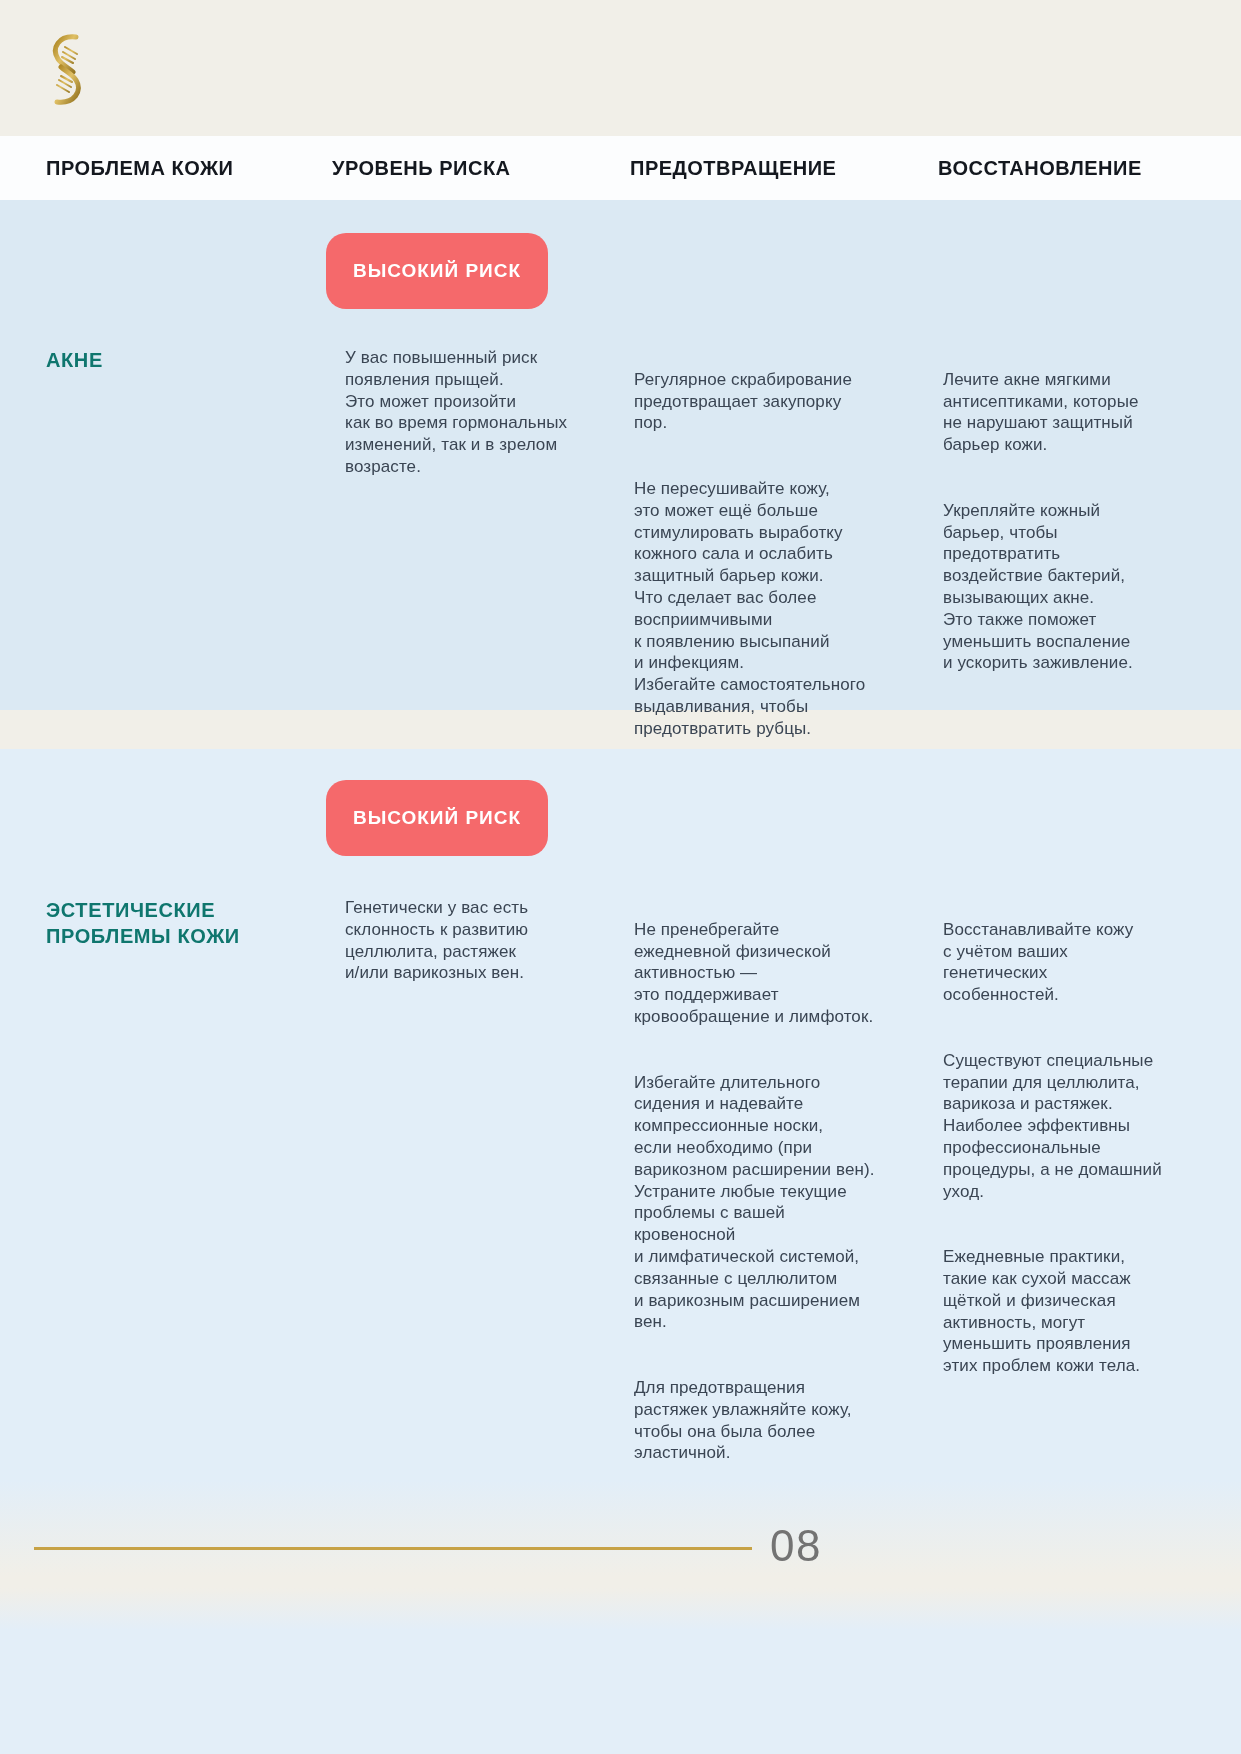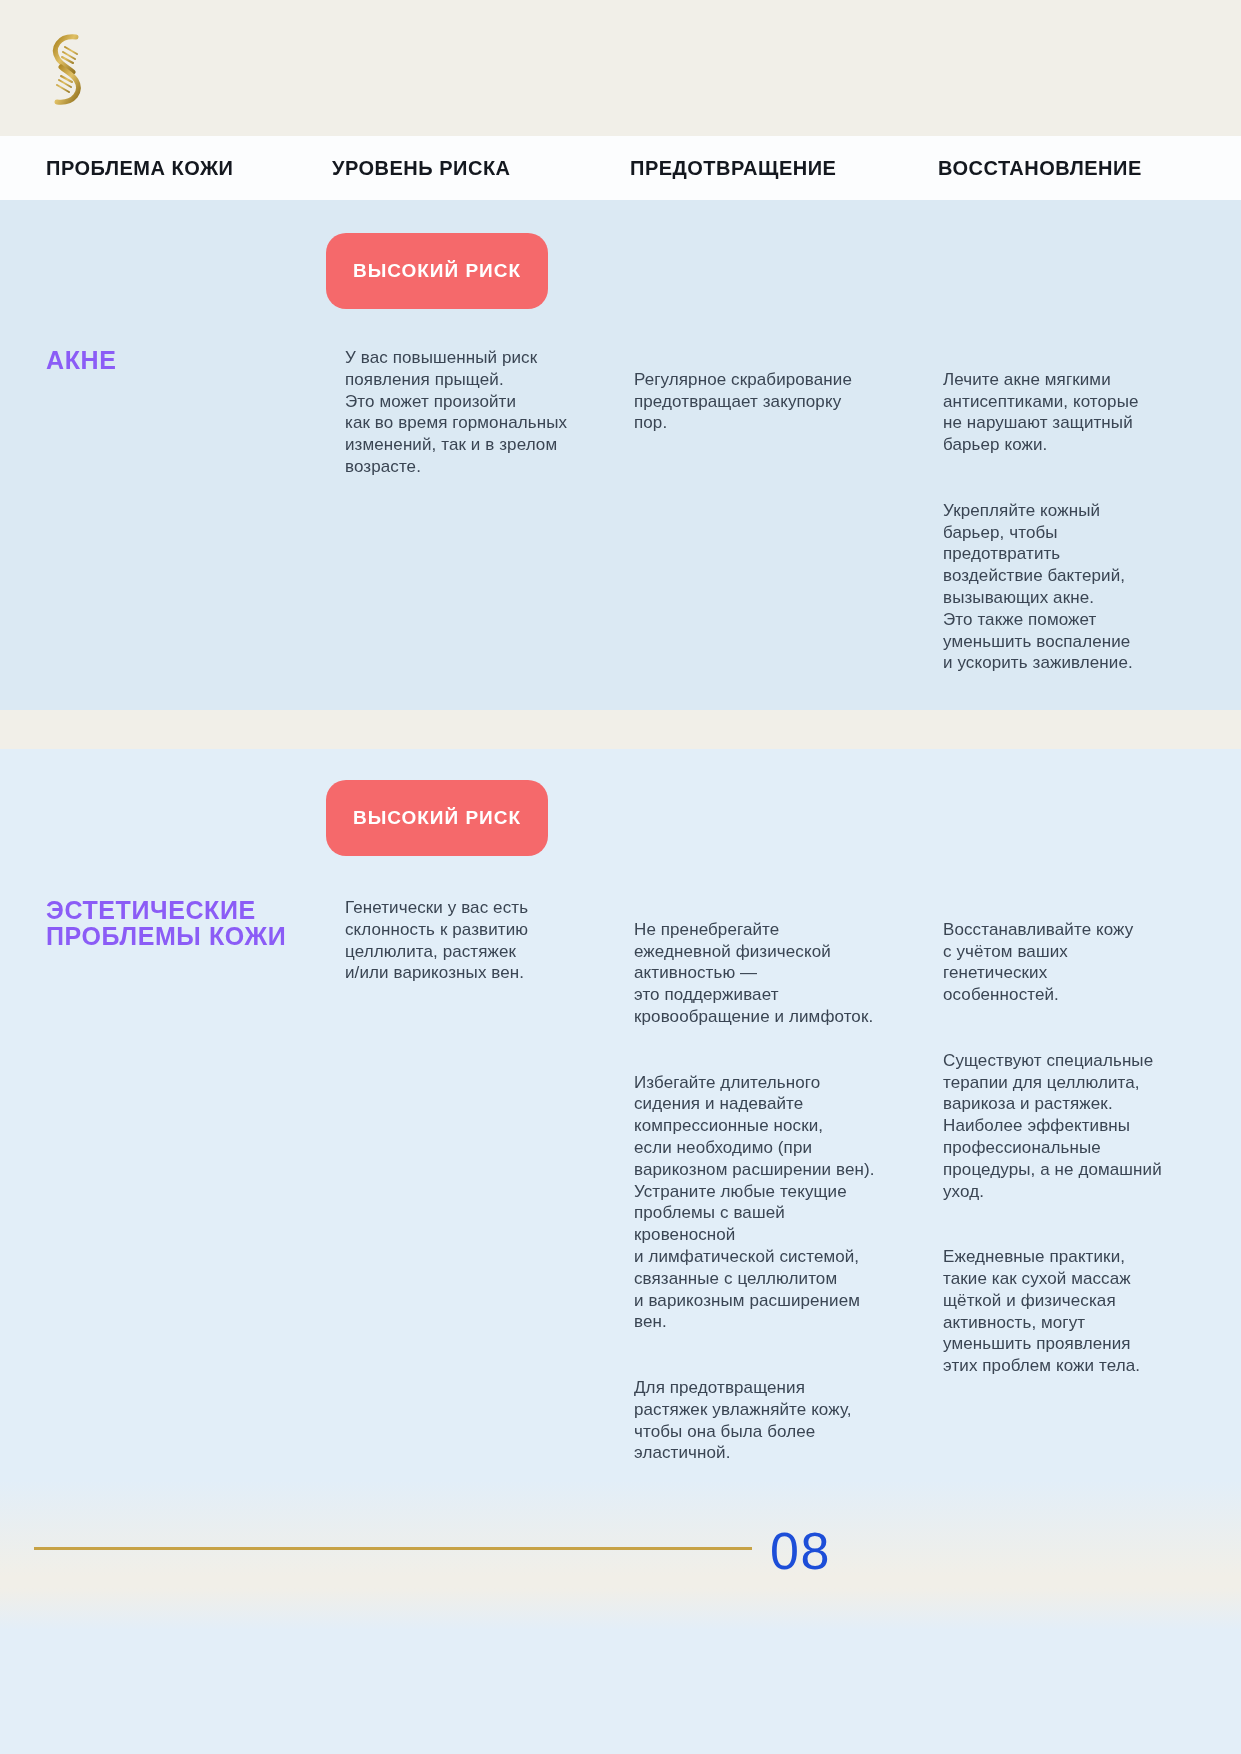--- a/index.html
+++ b/index.html
@@ -51,36 +51,36 @@
 
   .cell{
     position:absolute;
     font-size:17px;line-height:21.8px;letter-spacing:.1px;
     white-space:pre-line;color:#3a4553;
   }
   .row1 .cell{top:347px;}
   .row2 .cell{top:897px;}
   .cell.problem{
     left:46px;width:270px;
-    font-weight:bold;color:#8b5cf6;font-size:25px;line-height:26px;letter-spacing:.6px;
+    font-weight:bold;color:#0f766e;font-size:20px;line-height:26px;letter-spacing:.6px;
   }
   .cell.risk{left:345px;width:280px;}
   .cell.prevention{left:634px;width:300px;}
   .cell.recovery{left:943px;width:296px;}
   .cell p{margin:0 0 22px 0;white-space:pre-line;}
   .cell p:last-child{margin-bottom:0;}
 
   
   .footer-rule{
     position:absolute;left:34px;top:1547px;width:718px;height:2.5px;
     background:#c7a245;
   }
   .page-number{
     position:absolute;left:770px;top:1521px;
-    font-size:52px;color:#1d4ed8;letter-spacing:1.5px;font-weight:normal;
+    font-size:44px;color:#737373;letter-spacing:1.5px;font-weight:normal;
   }
   .bottom-strip{
     position:absolute;left:0;top:1588px;width:1241px;height:166px;
     background:linear-gradient(to bottom,#f1efe8,#e3eef8 42px,#e3eef8);
   }
 </style>
 </head>
 <body>
 
 <div class="page">
@@ -113,20 +113,32 @@
     <div class="cell risk">У вас повышенный риск
 появления прыщей.
 Это может произойти
 как во время гормональных
 изменений, так и в зрелом
 возрасте.</div>
     <div class="cell prevention">
       <p>Регулярное скрабирование
 предотвращает закупорку
 пор.</p>
+      <p>Не пересушивайте кожу,
+это может ещё больше
+стимулировать выработку
+кожного сала и ослабить
+защитный барьер кожи.
+Что сделает вас более
+восприимчивыми
+к появлению высыпаний
+и инфекциям.
+Избегайте самостоятельного
+выдавливания, чтобы
+предотвратить рубцы.</p>
     </div>
     <div class="cell recovery">
       <p>Лечите акне мягкими
 антисептиками, которые
 не нарушают защитный
 барьер кожи.</p>
       <p>Укрепляйте кожный
 барьер, чтобы
 предотвратить
 воздействие бактерий,

